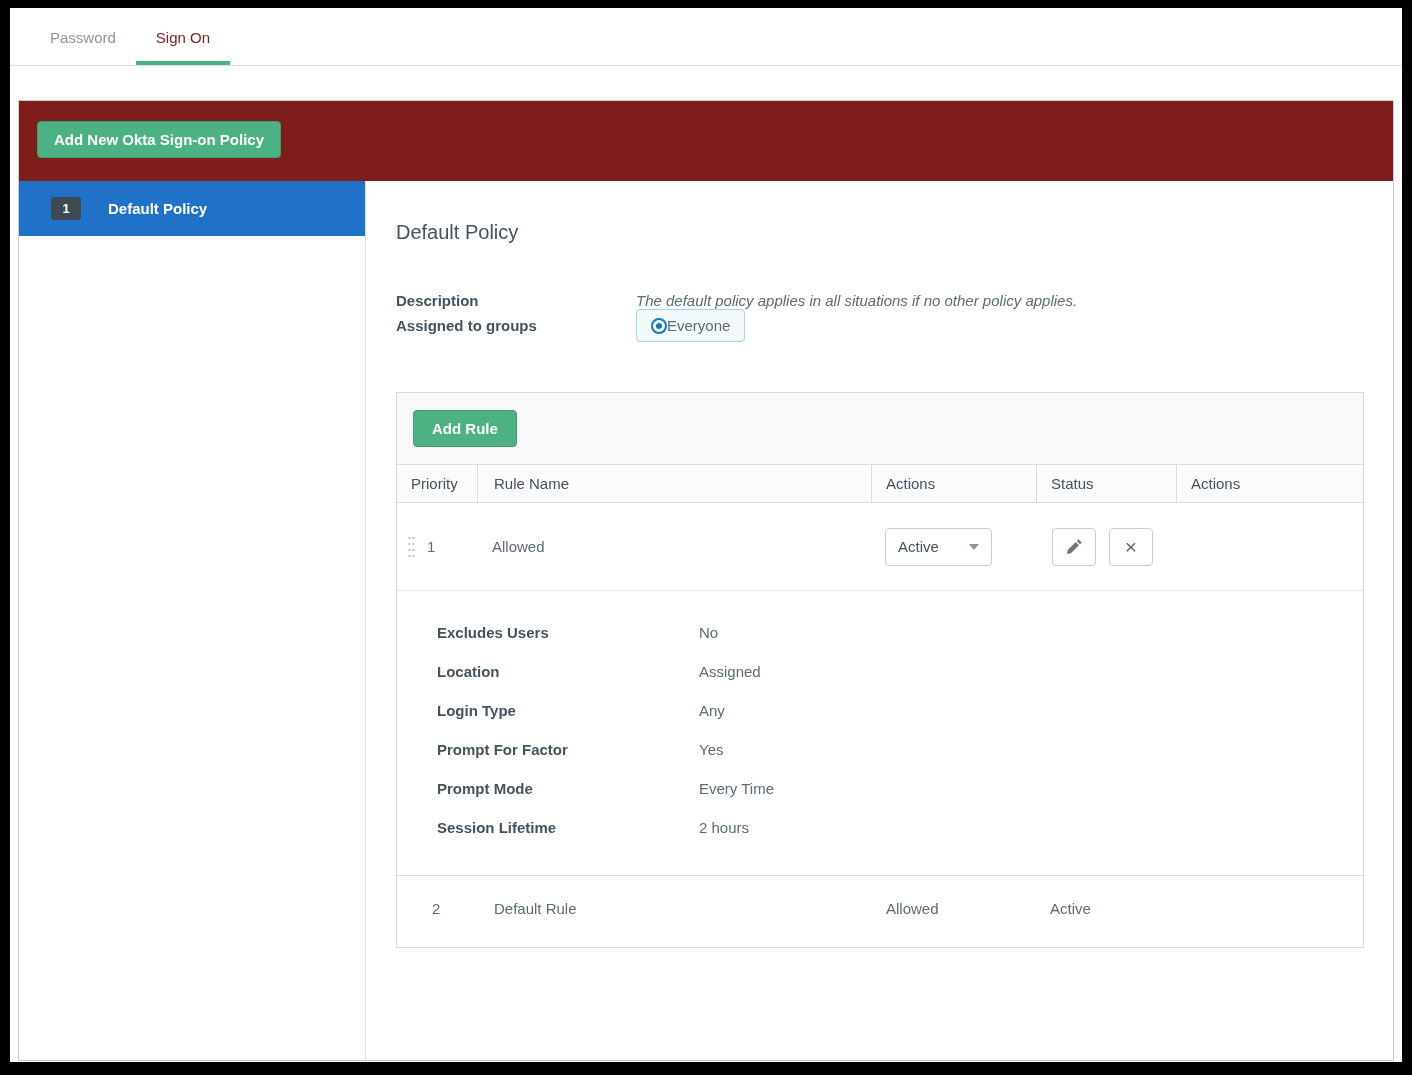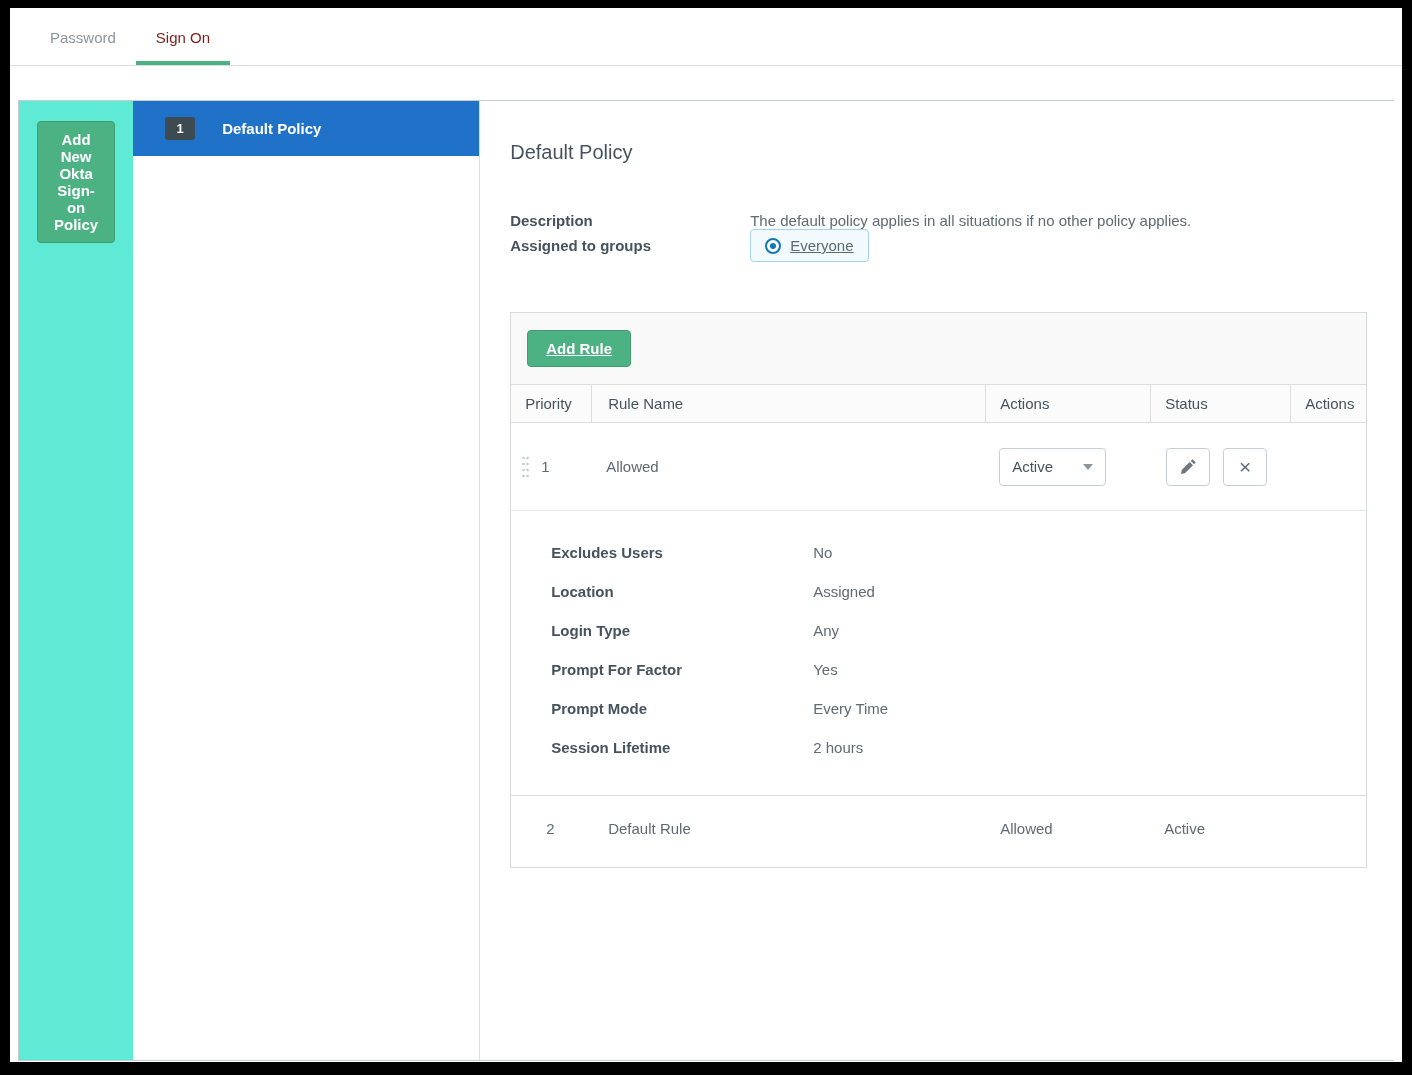--- a/index.html
+++ b/index.html
@@ -32,24 +32,24 @@
   }
   .tab.active {
     color: #7f1d1d;
     border-bottom-color: var(--accent-green, #4cb183);
   }
 
   
   .panel {
     margin: 34px 8px 5px 8px;
     border: 1px solid #c8cdd1;
-    background: #5eead4;
+    background: #7f1d1d;
     min-height: 961px;
     display: flex;
-    flex-direction: row;
+    flex-direction: column;
   }
   .panel-toolbar { padding: 20px 18px 23px; }
 
   .btn-green {
     background: var(--accent-green, #4cb183);
     border: 1px solid #3f9e71;
     border-radius: 4px;
     color: #fff;
     font-family: inherit;
     font-size: 15px;
@@ -99,33 +99,31 @@
   }
   .content h1 {
     font-size: 20px;
     font-weight: 400;
     color: #46535e;
     margin: 0 0 48px;
   }
   .field-row { display: flex; align-items: center; }
   .field-row.groups { margin-bottom: 50px; }
   .field-label { width: 240px; font-weight: 700; color: #46535e; flex-shrink: 0; }
-  .field-value { color: #5e6a74; }
+  .field-value { color: #5e6a74; font-style: italic; }
 
   .chip {
     display: inline-flex;
     align-items: center;
-    gap: 9px;
     padding: 7px 14px;
     background: var(--chip-bg, #f2fafd);
     border: 1px solid var(--chip-border, #a3d4ec);
     border-radius: 4px;
     color: #5e6a74;
     cursor: pointer;
-    text-decoration: underline;
   }
   .radio {
     width: 16px; height: 16px;
     border-radius: 50%;
     border: 2px solid var(--radio-blue, #0d79ba);
     background: #fff;
     position: relative;
     flex-shrink: 0;
   }
   .radio::after {
@@ -140,21 +138,21 @@
   
   .rules {
     border: 1px solid #d6dadd;
     background: #fff;
   }
   .rules-toolbar {
     padding: 17px 16px;
     background: #f9f9f9;
     border-bottom: 1px solid #ddd;
   }
-  .rules-toolbar .btn-green { padding: 9px 18px; text-decoration: underline; }
+  .rules-toolbar .btn-green { padding: 9px 18px; }
 
   .rgrid { display: grid; grid-template-columns: 81px 394px 165px 140px 1fr; }
 
   .thead { background: #fbfbfb; border-bottom: 1px solid #ddd; }
   .th {
     padding: 10px 12px 10px 14px;
     color: #46535e;
     border-right: 1px solid #ddd;
   }
   .th:nth-child(2) { padding-left: 16px; }

